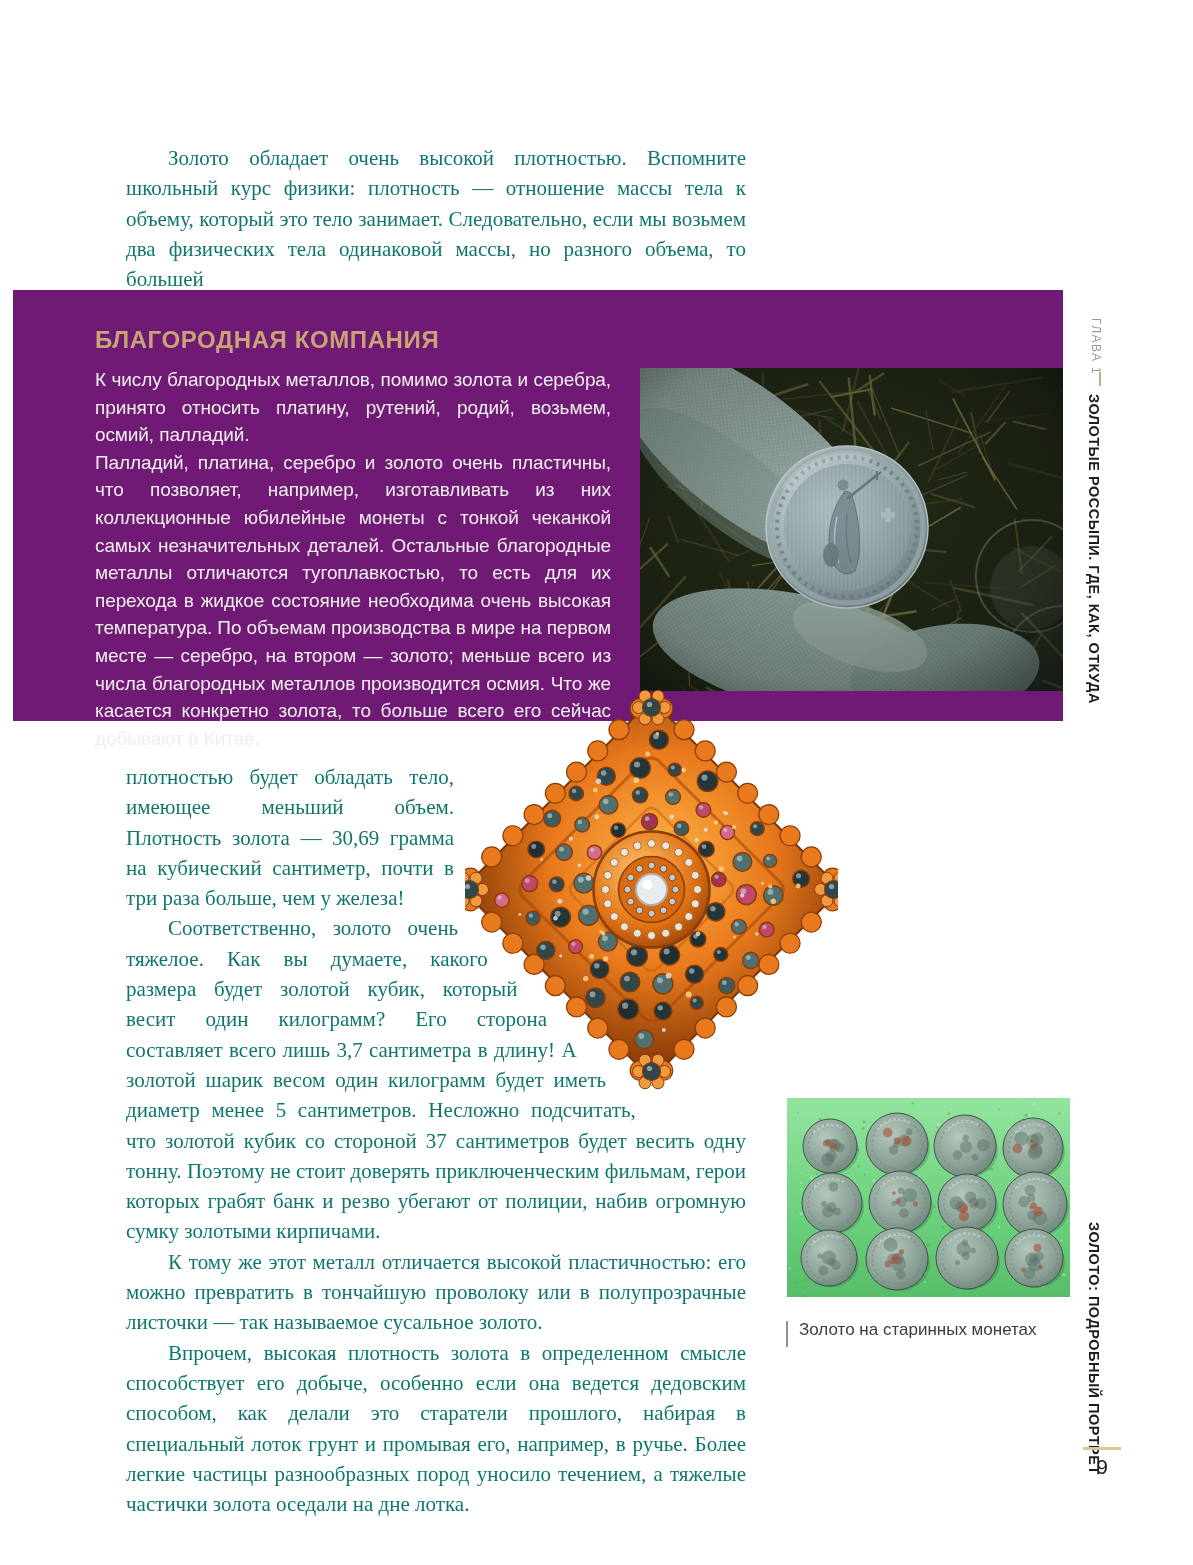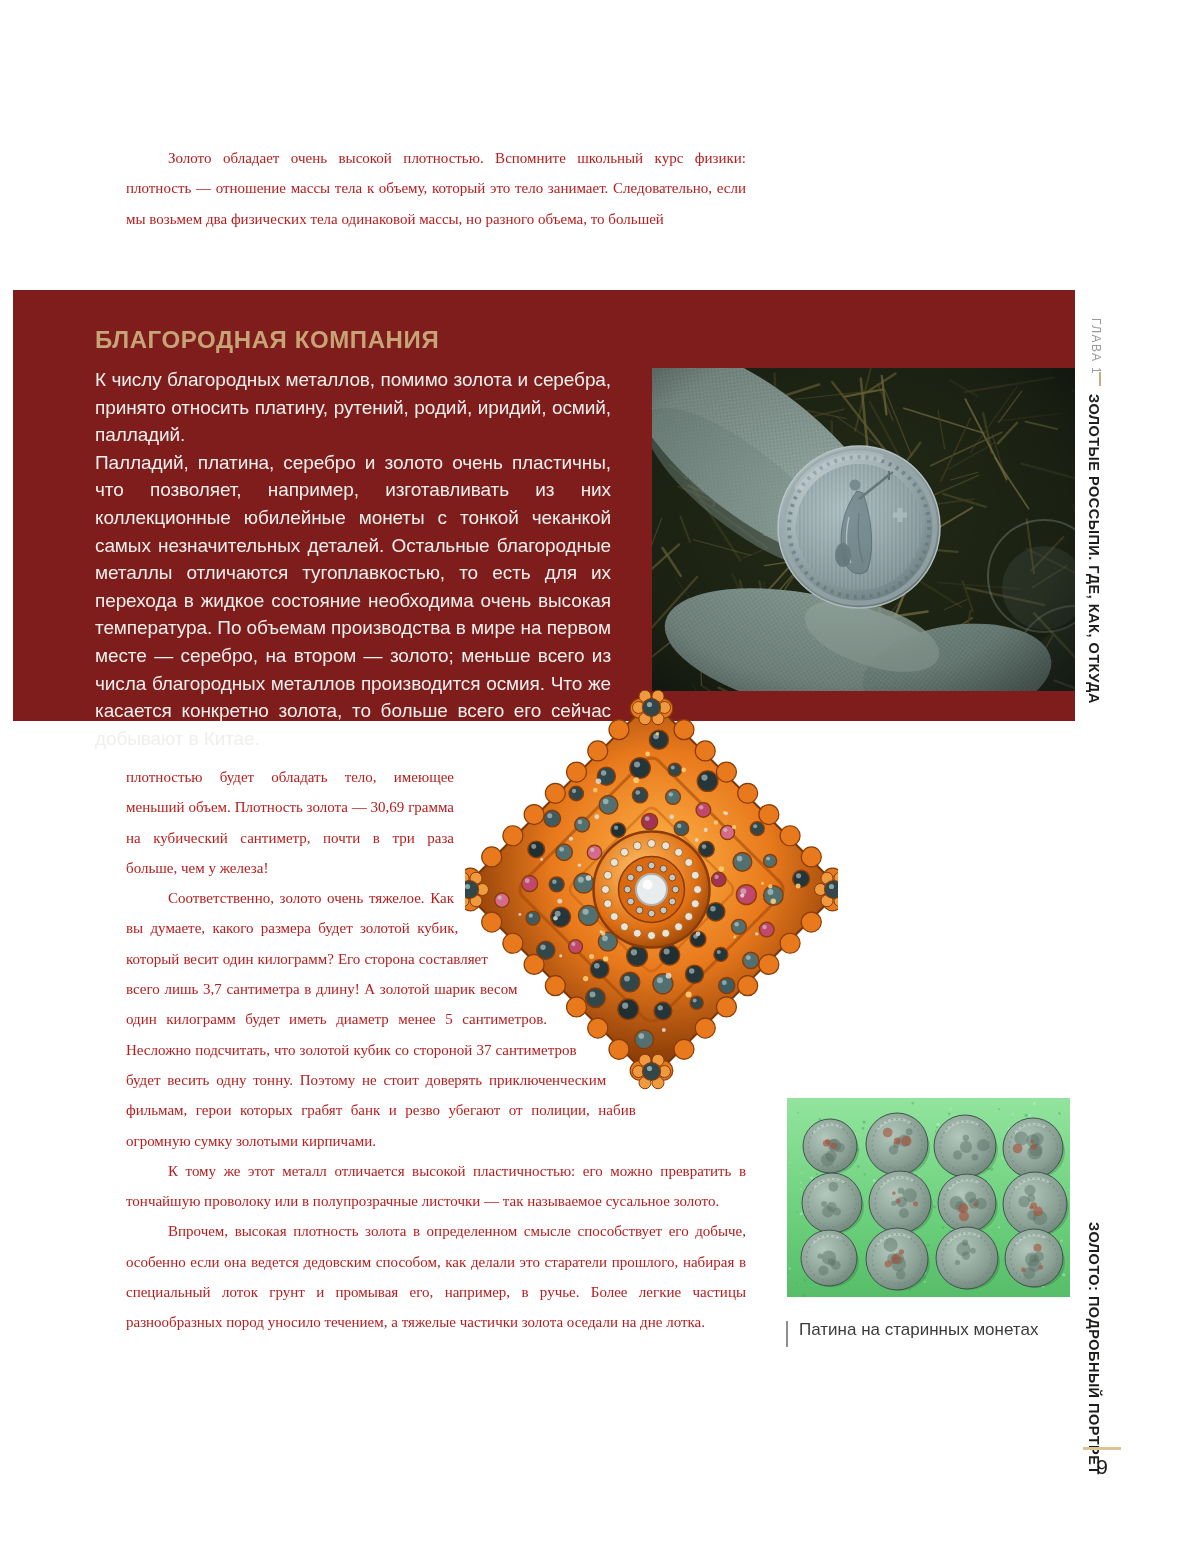--- a/index.html
+++ b/index.html
@@ -1,30 +1,30 @@
 <!DOCTYPE html>
 <html><head>
 <meta charset="utf-8">
 <style>
   html,body{margin:0;padding:0;background:#ffffff;}
   .page{position:relative;width:1193px;height:1565px;background:#ffffff;overflow:hidden;
         font-family:"Liberation Serif",serif;color:#332e2b;}
 
   
-  .serif-block{position:absolute;font-size:15px;line-height:30.3px;text-align:justify;color:#b91c1c;font-family:Liberation Serif, serif;}
+  .serif-block{position:absolute;font-size:21px;line-height:30.3px;text-align:justify;color:#0f766e;font-family:Liberation Serif, serif;}
   .serif-block p{margin:0;}
   .serif-block p.indent{text-indent:42px;}
   #top-para{left:126px;top:143px;width:620px;}
   #body-text{left:126px;top:762px;width:620px;}
   .wrap-spacer{float:right;width:292px;height:345px;
     shape-outside:polygon(0 0,292px 0,292px 345px,210px 345px,0 130px);
     shape-margin:12px;}
 
   
-  .feature-box{position:absolute;left:13px;top:290px;width:1050px;height:431px;background:#7f1d1d;padding-left:12px;}
+  .feature-box{position:absolute;left:13px;top:290px;width:1050px;height:431px;background:#701a75;}
   .feature-title{position:absolute;left:82px;top:36px;
     font-family:"Liberation Sans",sans-serif;font-weight:bold;font-size:24px;
     letter-spacing:.6px;color:#c6a475;}
   .feature-text{position:absolute;left:82px;top:76px;width:516px;
     font-family:"Liberation Sans",sans-serif;font-size:19px;line-height:27.6px;
     letter-spacing:-.1px;color:#efefec;text-align:justify;}
   .feature-text p{margin:0;}
   .feature-photo{position:absolute;right:0;top:78px;width:423px;height:323px;overflow:hidden;}
 
   
@@ -50,21 +50,21 @@
 
 <div class="page">
 
   <div class="serif-block" id="top-para">
     <p class="indent">Золото обладает очень высокой плотностью. Вспомните школьный курс физики: плотность — отношение массы тела к объему, который это тело занимает. Следовательно, если мы возьмем два физических тела одинаковой массы, но разного объема, то большей</p>
   </div>
 
   <div class="feature-box">
     <div class="feature-title">БЛАГОРОДНАЯ КОМПАНИЯ</div>
     <div class="feature-text">
-      <p>К числу благородных металлов, помимо золота и серебра, принято относить платину, рутений, родий, иридий, осмий, палладий.</p>
+      <p>К числу благородных металлов, помимо золота и серебра, принято относить платину, рутений, родий, возьмем, осмий, палладий.</p>
       <p>Палладий, платина, серебро и золото очень пластичны, что позволяет, например, изготавливать из них коллекционные юбилейные монеты с тонкой чеканкой самых незначительных деталей. Остальные благородные металлы отличаются тугоплавкостью, то есть для их перехода в жидкое состояние необходима очень высокая температура. По объемам производства в мире на первом месте — серебро, на втором — золото; меньше всего из числа благородных металлов производится осмия. Что же касается конкретно золота, то больше всего его сейчас добывают в Китае.</p>
     </div>
     <div class="feature-photo">
       <svg width="423" height="323" viewBox="0 0 423 323" xmlns="http://www.w3.org/2000/svg">
         <defs>
           <radialGradient id="vign" cx="45%" cy="45%" r="75%">
             <stop offset="0%" stop-color="#000000" stop-opacity="0"></stop>
             <stop offset="70%" stop-color="#000000" stop-opacity="0.25"></stop>
             <stop offset="100%" stop-color="#000000" stop-opacity="0.6"></stop>
           </radialGradient>
@@ -875,21 +875,21 @@
           <path d="M 229.6 145.5 A 23.200000000000003 23.200000000000003 0 0 1 258.6 139.7" stroke="#cfe0d5" stroke-width="2.5" fill="none" opacity="0.5" stroke-linecap="round"></path>
           <circle cx="253.98408532598677" cy="169.2173076993623" r="2.167391037940979" fill="#a6543f" opacity="0.65"></circle>
           <circle cx="236.42397565063666" cy="171.85129702083663" r="2.299024486541748" fill="#a6543f" opacity="0.65"></circle>
           <circle cx="250.52039724120337" cy="149.63255019015028" r="3.990230441093445" fill="#a6543f" opacity="0.65"></circle>
           <circle cx="247" cy="160" r="23.200000000000003" fill="none" stroke="#72887e" stroke-width="1.4" stroke-dasharray="2 3" opacity="0.6"></circle>
         </g>
     </svg>
   </div>
   <div class="photo-caption">
     <div class="caption-bar"></div>
-    <div>Патина на старинных монетах</div>
+    <div>Золото на старинных монетах</div>
   </div>
 
   <div class="vtext" id="chapter-label">ГЛАВА 1</div>
   <div id="chapter-rule"></div>
   <div class="vtext" id="section-top">ЗОЛОТЫЕ РОССЫПИ. ГДЕ, КАК, ОТКУДА</div>
   <div class="vtext" id="section-bottom">ЗОЛОТО: ПОДРОБНЫЙ ПОРТРЕТ</div>
   <div id="pageno-rule"></div>
   <div id="page-number">9</div>
 
 </div>

